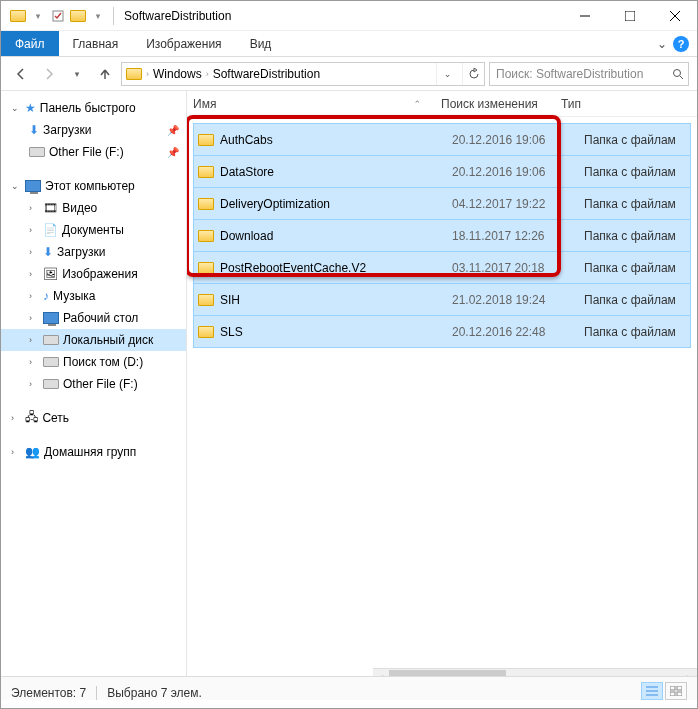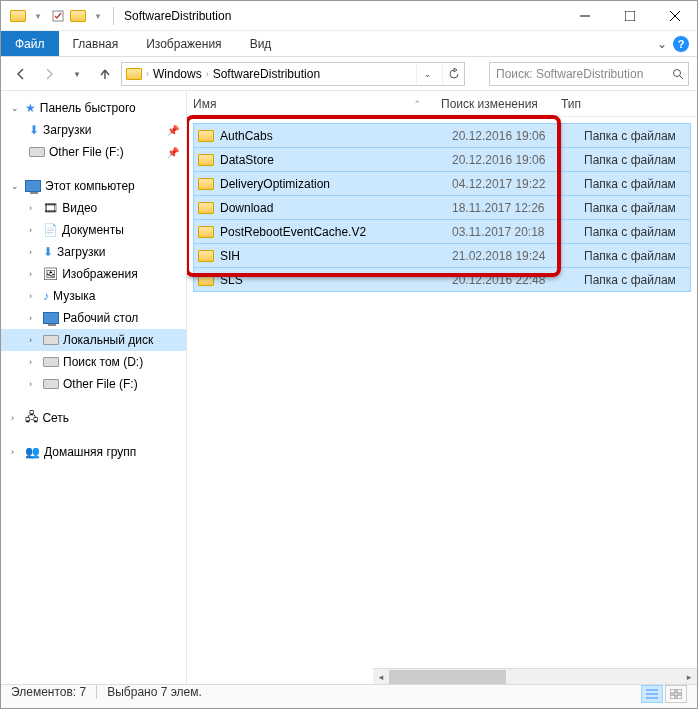--- a/index.html
+++ b/index.html
@@ -14,51 +14,51 @@
 .ribbon-tab { padding: 0 14px; display: flex; align-items: center; font-size: 12px; color: #333; }
 .ribbon-tab.file { background: #1979ca; color: #fff; }
 .ribbon-right { margin-left: auto; display: flex; align-items: center; padding-right: 8px; gap: 6px; }
 .help-circle { width: 16px; height: 16px; border-radius: 50%; background: #1e90ff; color: #fff; display: flex; align-items: center; justify-content: center; font-size: 11px; font-weight: bold; }
 .navbar { height: 34px; display: flex; align-items: center; padding: 0 8px; gap: 4px; border-bottom: 1px solid #e5e5e5; }
 .nav-btn { width: 24px; height: 24px; display: flex; align-items: center; justify-content: center; color: #666; }
 .addr-bar { flex: 1; height: 24px; border: 1px solid #ccc; display: flex; align-items: center; padding-left: 4px; gap: 4px; overflow: hidden; }
 .crumb { display: flex; align-items: center; gap: 4px; white-space: nowrap; }
 .crumb-sep { color: #999; font-size: 9px; }
 .addr-btn { width: 22px; height: 22px; border-left: 1px solid #eee; display: flex; align-items: center; justify-content: center; color: #555; }
-.search-bar { width: 200px; height: 24px; border: 1px solid #ccc; display: flex; align-items: center; padding-left: 6px; color: #888; position: relative; margin-left: 20px; }
+.search-bar { width: 200px; height: 24px; border: 1px solid #ccc; display: flex; align-items: center; padding-left: 6px; color: #888; position: relative; }
 .search-bar .mag { position: absolute; right: 4px; color: #555; }
 .content { display: flex; height: calc(100% - 30px - 26px - 34px - 24px); }
 .sidebar { width: 186px; border-right: 1px solid #e5e5e5; overflow: hidden; padding-top: 6px; }
 .tree-item { display: flex; align-items: center; height: 22px; padding-left: 10px; gap: 4px; white-space: nowrap; }
 .tree-item.sub { padding-left: 28px; }
 .tree-item.selected { background: #cce8ff; }
 .tree-sep { height: 12px; }
 .expander { width: 10px; color: #555; font-size: 9px; }
 .folder-ic { width: 16px; height: 12px; background: linear-gradient(#ffe9a6, #f7ca4d); border: 1px solid #d9a400; border-radius: 1px; }
 .pc-ic { width: 16px; height: 12px; background: #4a90d9; border: 1px solid #2a6aa9; position: relative; }
 .pc-ic::after { content: ""; position: absolute; bottom: -3px; left: 4px; width: 8px; height: 2px; background: #888; }
 .drive-ic { width: 16px; height: 10px; background: #ddd; border: 1px solid #999; border-radius: 1px; }
 .star-ic { color: #3a8ee6; }
 .main { flex: 1; display: flex; flex-direction: column; position: relative; overflow: hidden; }
 .col-headers { display: flex; height: 26px; align-items: center; border-bottom: 1px solid #eee; padding-left: 6px; color: #444; }
 .col-name { width: 248px; display:flex; align-items:center; gap: 16px;}
 .col-date { width: 120px; }
 .col-type { flex: 1; }
 .file-list { position: relative; padding: 6px; }
 .hl-box { position: absolute; border: 4px solid #c00; border-radius: 8px; pointer-events: none; box-shadow: 0 2px 4px rgba(0,0,0,0.3); }
-.file-row { display: flex; align-items: center; height: 25px; background: #cce8ff; border: 1px solid #99d1ff; margin-bottom: -1px; }
+.file-row { display: flex; align-items: center; height: 33px; background: #cce8ff; border: 1px solid #99d1ff; margin-bottom: -1px; }
 .file-row .fic { margin-left: 4px; margin-right: 6px; }
 .file-row .fname { width: 232px; }
 .file-row .fdate { width: 120px; color: #666; }
 .file-row .ftype { flex: 1; color: #333; padding-left: 12px; overflow: hidden; }
 .scroll-h { position: absolute; bottom: 0; left: 186px; right: 0; height: 16px; background: #f0f0f0; border-top: 1px solid #ddd; display: flex; align-items: center; }
 .scroll-track { flex: 1; height: 16px; position: relative; }
 .scroll-thumb { position: absolute; left: 0; width: 40%; height: 14px; top: 1px; background: #ccc; }
 .scroll-btn { width: 16px; height: 16px; display: flex; align-items: center; justify-content: center; color: #666; font-size: 9px; }
-.statusbar { position: absolute; bottom: 0; left: 0; right: 0; height: 24px; border-top: 1px solid #ddd; display: flex; align-items: flex-start; padding: 0 10px; background: #fafafa; font-size: 12px; color: #333; }
+.statusbar { position: absolute; bottom: 8px; left: 0; right: 0; height: 24px; border-top: 1px solid #ddd; display: flex; align-items: flex-end; padding: 0 10px; background: #fafafa; font-size: 12px; color: #333; }
 .stat-sep { width: 1px; height: 14px; background: #ccc; margin: 0 10px; }
 .view-icons { margin-left: auto; display: flex; gap: 2px; }
 .view-btn { width: 22px; height: 18px; border: 1px solid #ccc; display: flex; align-items: center; justify-content: center; }
 .view-btn.active { background: #cce8ff; border-color: #99d1ff; }
 svg { display: block; }
 </style>
 </head>
 <body>
 
 <div class="titlebar">

